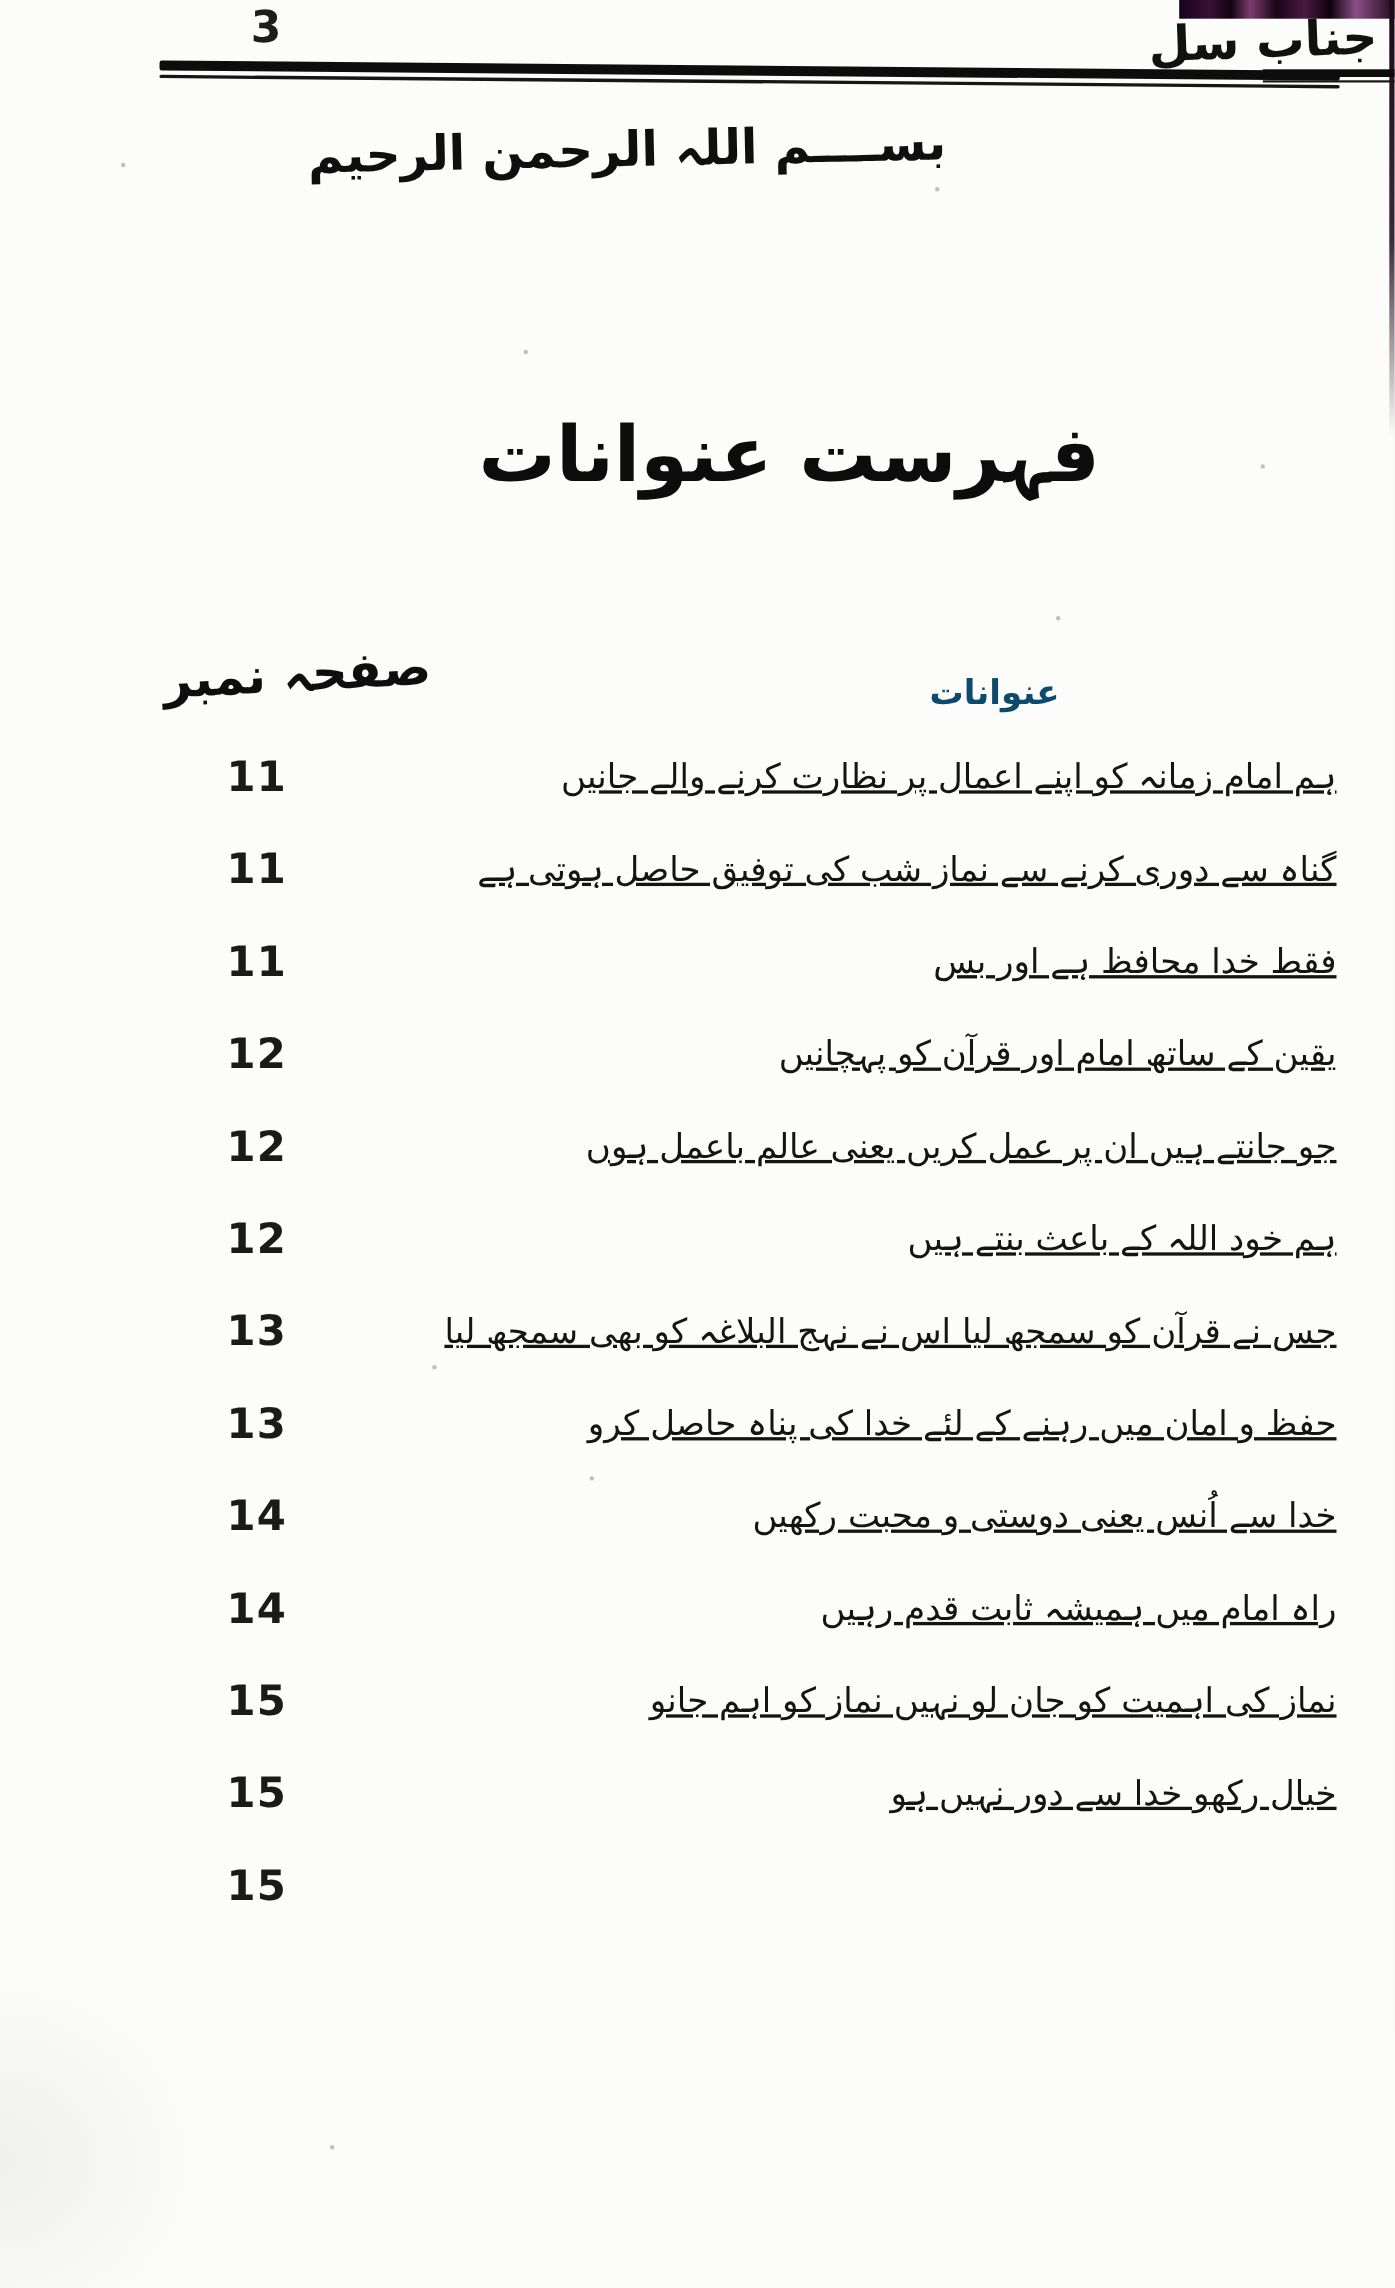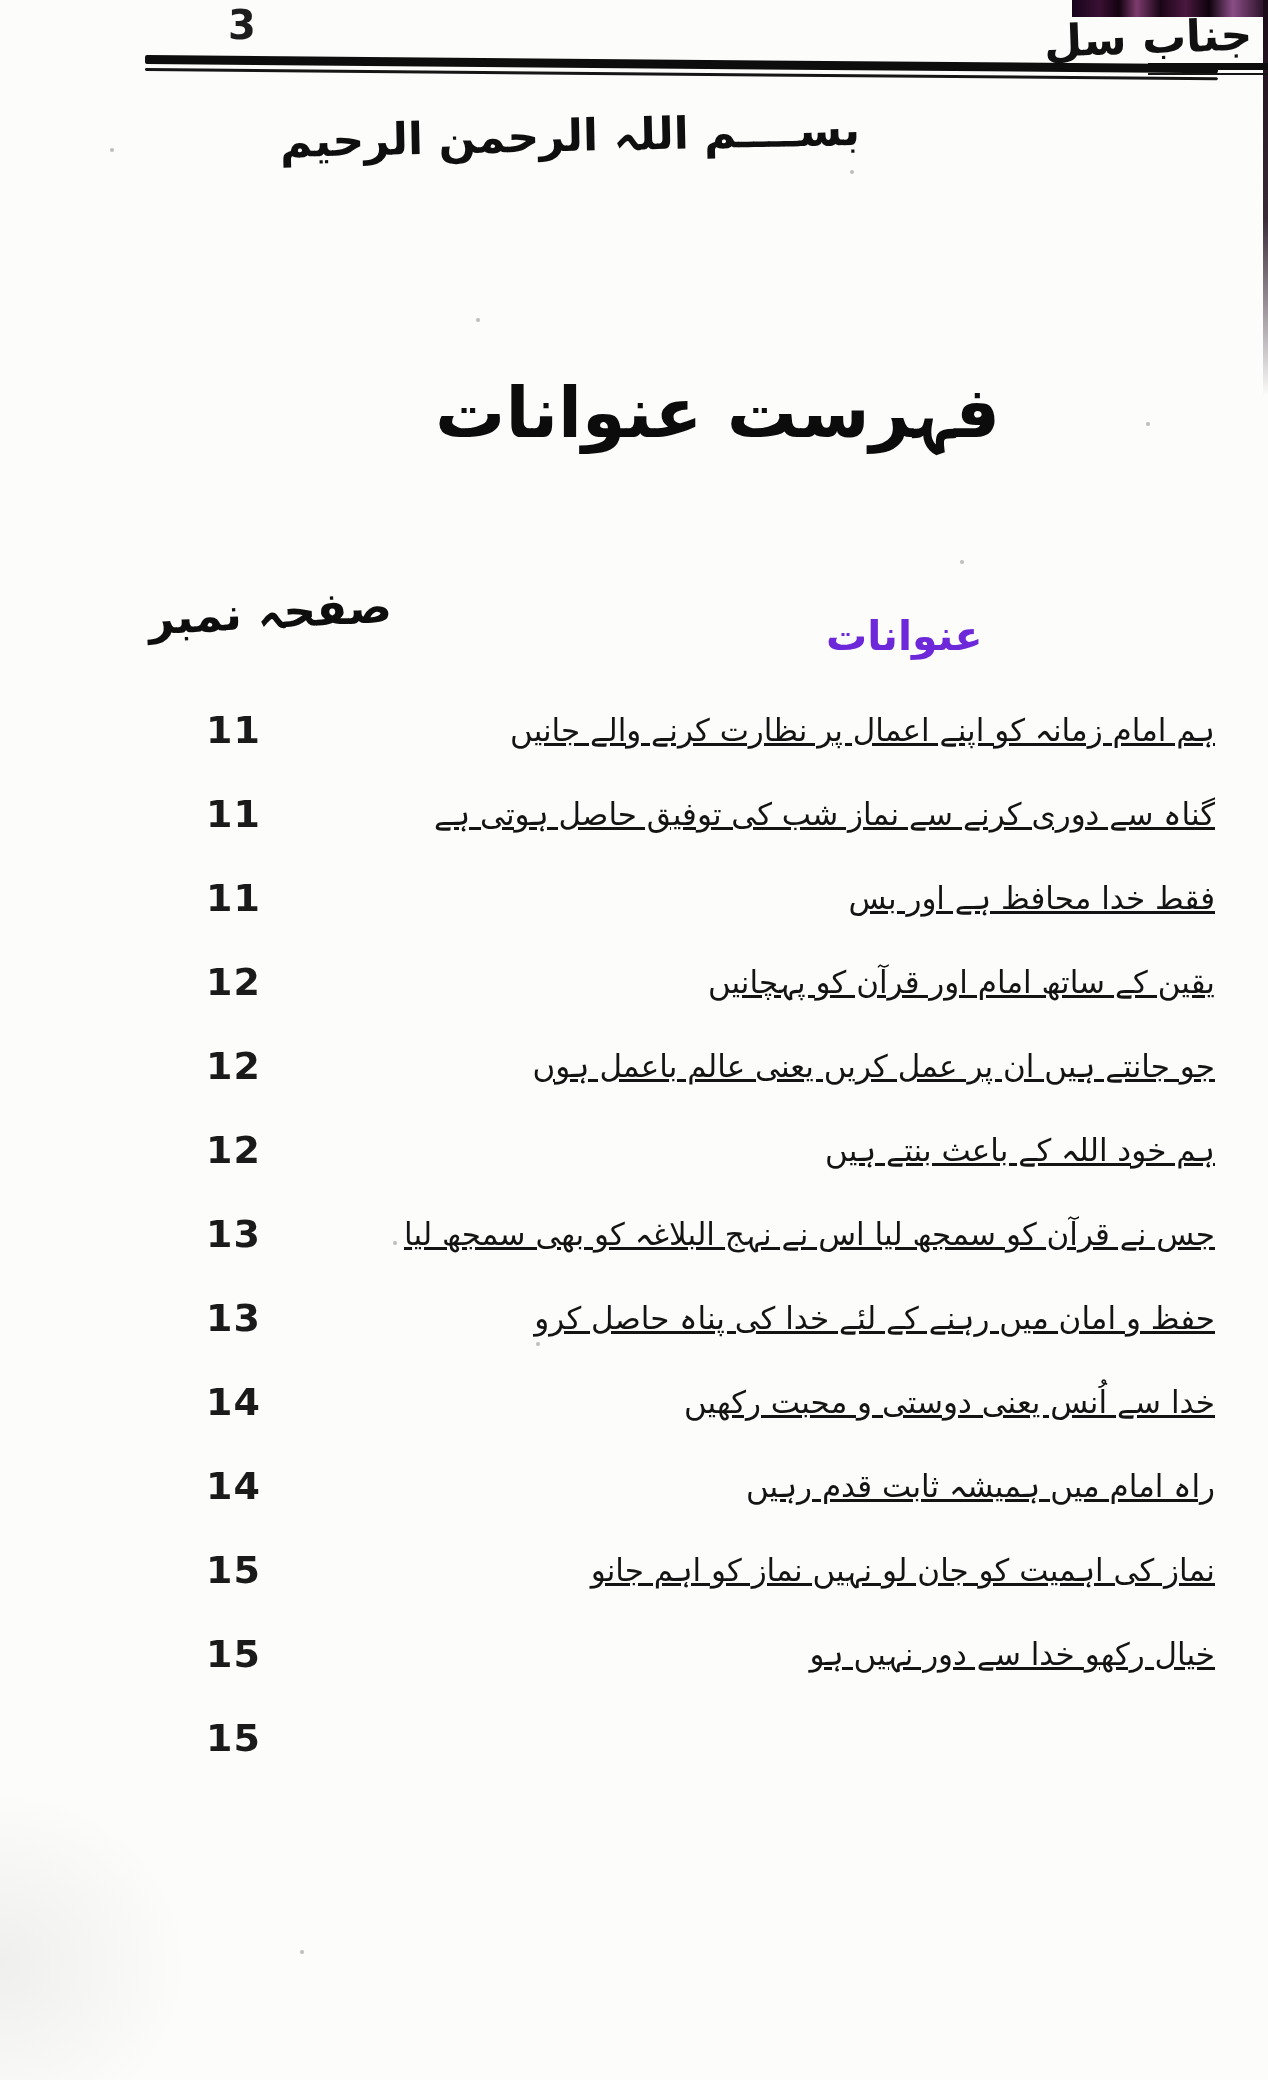--- a/index.html
+++ b/index.html
@@ -61,26 +61,26 @@
     direction:rtl;
     font-size:70px;font-weight:700;color:#0c0c0c;
     white-space:nowrap;
   }
   .col-header-page{
     position:absolute;left:148px;top:586px;
     font-size:45px;font-weight:700;direction:rtl;color:#0e0e0e;
     transform:rotate(-3deg);white-space:nowrap;
   }
   .col-header-titles{
-    position:absolute;left:826px;top:612px;
-    font-size:41px;font-weight:700;direction:rtl;color:#6d28d9;
+    position:absolute;left:845px;top:612px;
+    font-size:31px;font-weight:700;direction:rtl;color:#0c4a6e;
     white-space:nowrap;
   }
 
-  .toc-rows{position:absolute;left:0;top:688px;width:1268px;}
+  .toc-rows{position:absolute;left:0;top:664px;width:1268px;}
   .toc-row{position:relative;height:84px;}
   .row-num{
     position:absolute;left:206px;top:50%;transform:translateY(-50%);
     font-size:38px;font-weight:600;letter-spacing:1px;color:#1a1a1a;
   }
   .row-title{
     position:absolute;right:53px;top:50%;transform:translateY(-50%);
     direction:rtl;font-size:31px;font-weight:500;color:#141414;
     white-space:nowrap;
     text-decoration:underline;

